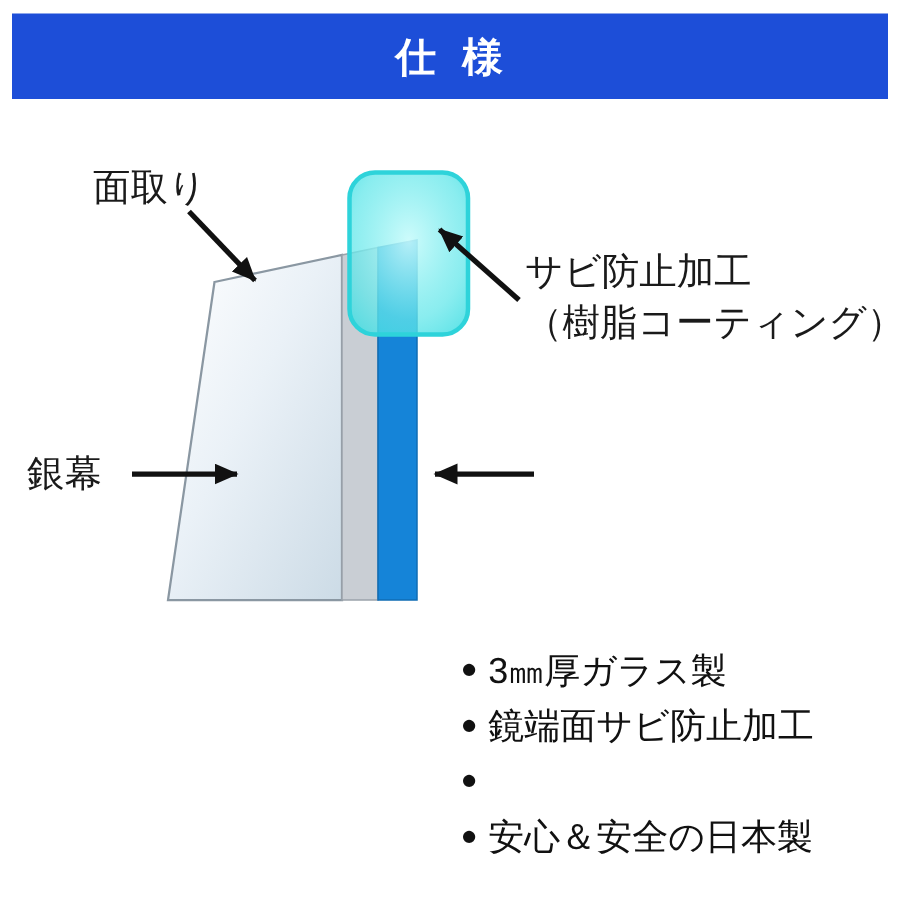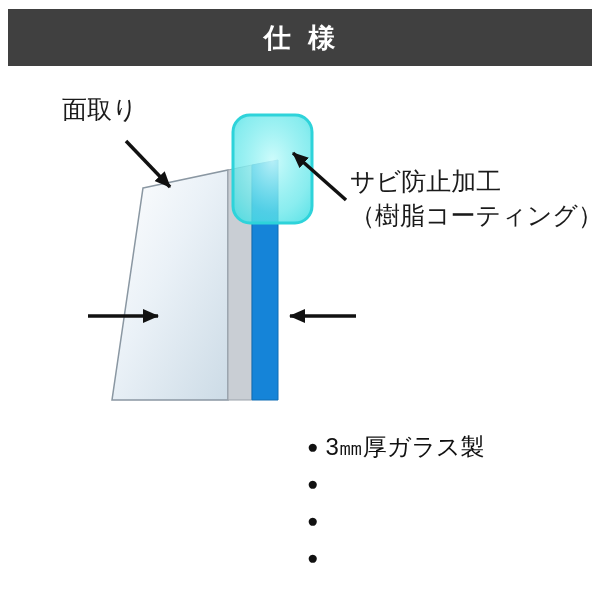--- a/index.html
+++ b/index.html
@@ -2,29 +2,29 @@
 <html><head>
 <meta charset="utf-8">
 <style>
   html,body{margin:0;padding:0;background:#ffffff;}
   .canvas{
     position:relative;width:600px;height:600px;background:#ffffff;overflow:hidden;
     font-family:"Liberation Sans","DejaVu Sans",sans-serif;
   }
   .header{
     position:absolute;left:8px;top:9px;width:584px;height:57px;
-    background:#404040;display:flex;align-items:center;justify-content:center;
+    background:#1d4ed8;display:flex;align-items:center;justify-content:center;
   }
   .header .title{
     color:#ffffff;font-size:27px;font-weight:bold;letter-spacing:5px;
     transform:translateX(2px);
   }
   .diagram-svg{position:absolute;left:0;top:0;}
   .label{position:absolute;color:#1a1a1a;font-size:25px;line-height:34px;white-space:nowrap;}
-  .chamfer-label{left:62px;top:92px;text-align:center;}
+  .chamfer-label{left:62px;top:108px;text-align:center;}
   .rust-label{left:350px;top:164px;}
   .silver-label{left:18px;top:299px;}
   .paint-label{left:366px;top:299px;}
   .features{position:absolute;left:307px;top:428px;}
   .feature{display:flex;align-items:center;height:37px;font-size:24px;color:#111111;}
   .feature .bullet{font-size:19px;margin-right:7px;line-height:1;}
 </style>
 </head>
 <body>
 
@@ -65,31 +65,34 @@
     <line x1="356" y1="316" x2="290" y2="316" stroke="#111111" stroke-width="3.5" marker-end="url(#ah)"></line>
   </svg>
 
   <div class="label chamfer-label">面取り</div>
 
   <div class="label rust-label">
     <div>サビ防止加工</div>
     <div>（樹脂コーティング）</div>
   </div>
 
+  <div class="label silver-label">銀幕</div>
 
 
   <div class="features">
     <div class="feature">
       <span class="bullet">●</span>
       <span>3㎜厚ガラス製</span>
     </div>
     <div class="feature">
       <span class="bullet">●</span>
+      <span>鏡端面サビ防止加工</span>
     </div>
     <div class="feature">
       <span class="bullet">●</span>
     </div>
     <div class="feature">
       <span class="bullet">●</span>
+      <span>安心＆安全の日本製</span>
     </div>
   </div>
 
 </div>
 
 </body></html>

